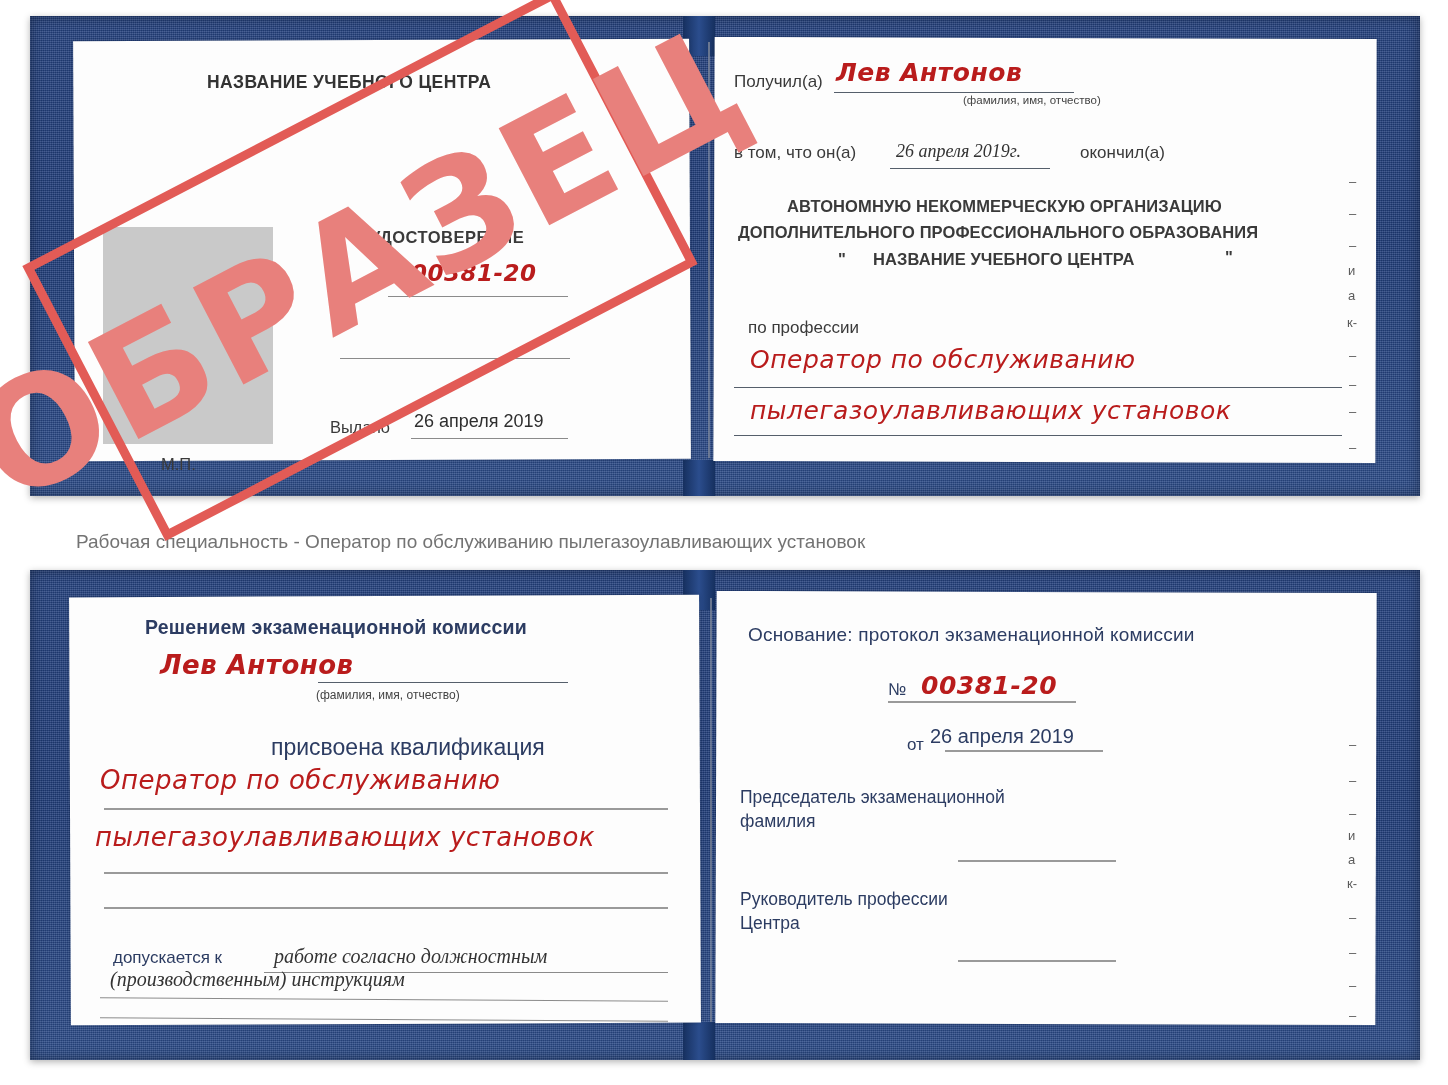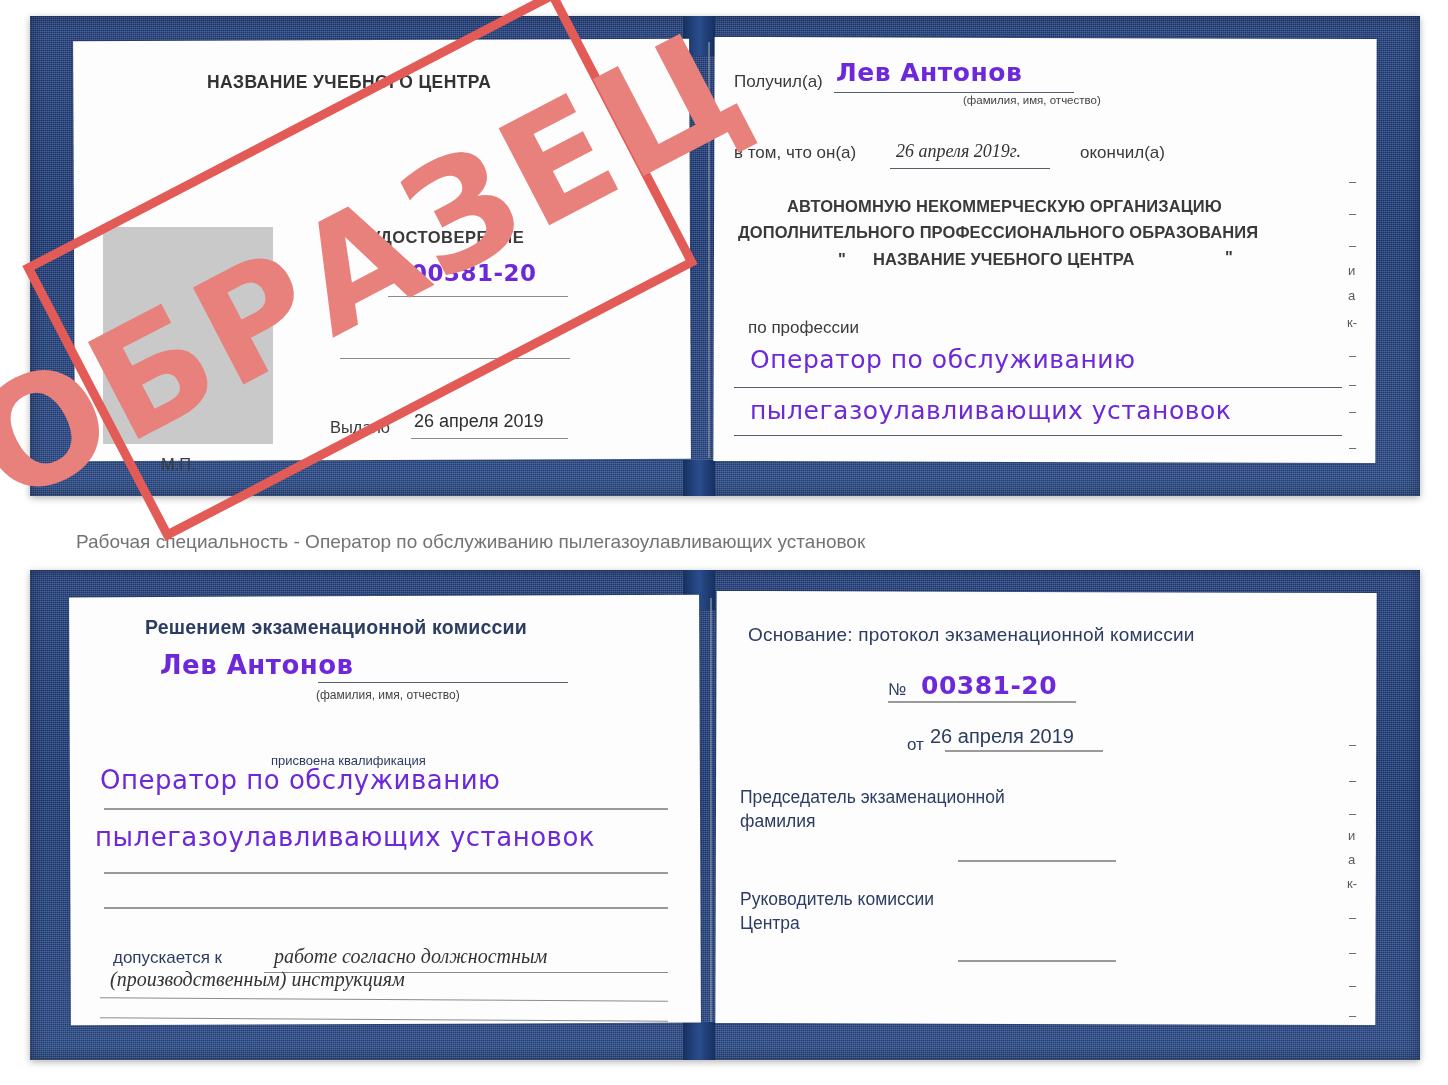--- a/index.html
+++ b/index.html
@@ -63,23 +63,24 @@
   .t {
     position: absolute;
     color: #3a3a3a;
     white-space: nowrap;
     font-family: "Liberation Sans", sans-serif;
   }
   .t.dark { color: #2e2e2e; }
   .t.navy { color: #2c3c62; }
   .hand {
     position: absolute;
-    color: #6d28d9;
+    color: #b91c1c;
     white-space: nowrap;
     font-family: "DejaVu Sans", sans-serif;
+    font-style: italic;
     letter-spacing: .5px;
   }
   .ital-serif {
     position: absolute;
     color: #333333;
     white-space: nowrap;
     font-family: "Liberation Serif", serif;
     font-style: italic;
   }
 
@@ -230,21 +231,21 @@
   <div class="page-sheet tilt-l" style="left:70px; top:596px; width:630px; height:428px;"></div>
   <div class="page-sheet tilt-r" style="left:716px; top:592px; width:660px; height:432px;"></div>
   <div class="fold" style="left:710px; top:598px; height:424px;"></div>
 
   <div class="t navy" style="left:145px; top:616px; font-size:19.5px; font-weight:700; letter-spacing:.2px;">Решением экзаменационной комиссии</div>
 
   <div class="hand" style="left:160px; top:650px; font-size:26px; font-weight:700;">Лев Антонов</div>
   <div class="rule dark" style="left:318px; top:682px; width:250px;"></div>
   <div class="t" style="left:316px; top:688px; font-size:12px; color:#444;">(фамилия, имя, отчество)</div>
 
-  <div class="t navy" style="left:271px; top:734px; font-size:13px;margin-top:19px;">присвоена квалификация</div>
+  <div class="t navy" style="left:271px; top:734px; font-size:23px;">присвоена квалификация</div>
 
   <div class="hand" style="left:100px; top:765px; font-size:26px;">Оператор по обслуживанию</div>
   <div class="rule thick" style="left:104px; top:808px; width:564px;"></div>
 
   <div class="hand" style="left:95px; top:822px; font-size:26px;">пылегазоулавливающих установок</div>
   <div class="rule thick" style="left:104px; top:872px; width:564px;"></div>
 
   <div class="rule thick" style="left:104px; top:907px; width:564px;"></div>
 
   <div class="t navy" style="left:113px; top:948px; font-size:17px;">допускается к</div>
@@ -261,21 +262,21 @@
   <div class="rule thick" style="left:888px; top:701px; width:188px;"></div>
 
   <div class="t navy" style="left:907px; top:735px; font-size:17px;">от</div>
   <div class="t navy" style="left:930px; top:725px; font-size:20px;">26 апреля 2019</div>
   <div class="rule thick" style="left:945px; top:750px; width:158px;"></div>
 
   <div class="t navy" style="left:740px; top:787px; font-size:17.5px;">Председатель экзаменационной</div>
   <div class="t navy" style="left:740px; top:811px; font-size:17.5px;">фамилия</div>
   <div class="rule thick" style="left:958px; top:860px; width:158px;"></div>
 
-  <div class="t navy" style="left:740px; top:889px; font-size:17.5px;">Руководитель комиссии</div>
+  <div class="t navy" style="left:740px; top:889px; font-size:17.5px;">Руководитель профессии</div>
   <div class="t navy" style="left:740px; top:913px; font-size:17.5px;">Центра</div>
   <div class="rule thick" style="left:958px; top:960px; width:158px;"></div>
 
   <div class="edge-tick" style="left:1349px; top:737px;">–</div>
   <div class="edge-tick" style="left:1349px; top:773px;">–</div>
   <div class="edge-tick" style="left:1349px; top:806px;">–</div>
   <div class="edge-tick" style="left:1348px; top:828px;">и</div>
   <div class="edge-tick" style="left:1348px; top:852px;">а</div>
   <div class="edge-tick" style="left:1347px; top:876px;">к-</div>
   <div class="edge-tick" style="left:1349px; top:910px;">–</div>

